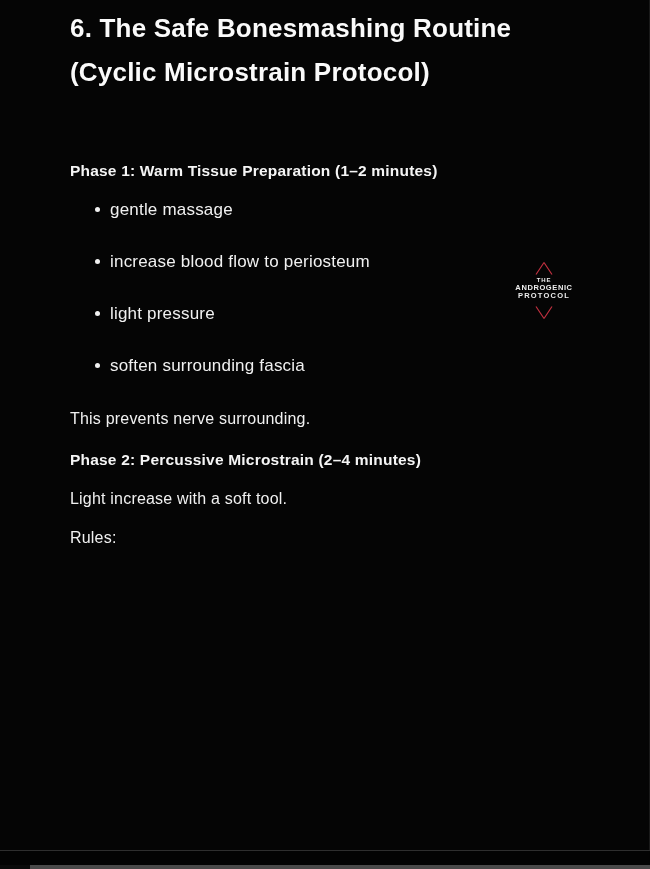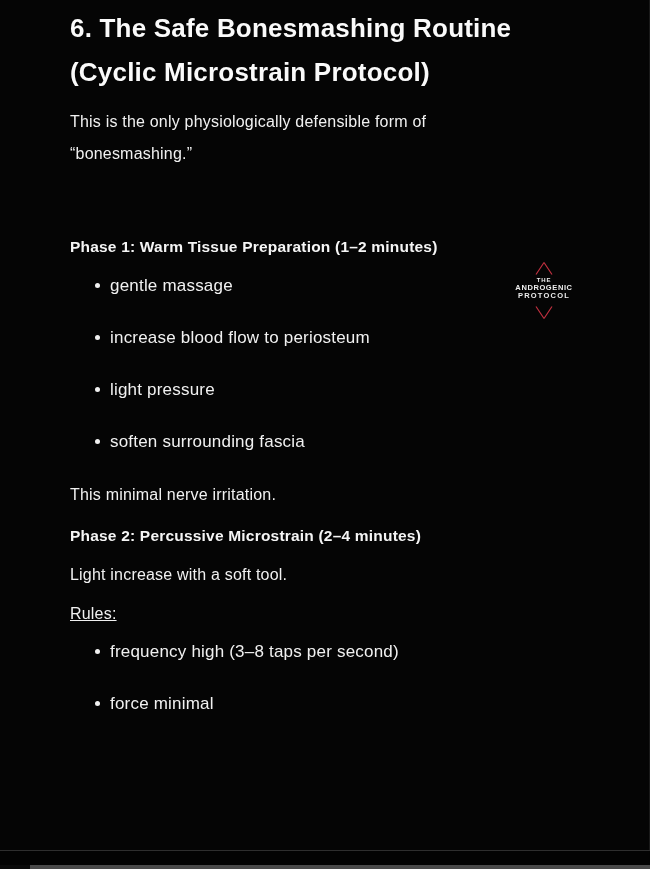--- a/index.html
+++ b/index.html
@@ -59,21 +59,21 @@
     left: 25px;
     top: 6px;
     width: 5px;
     height: 5px;
     border-radius: 50%;
     background: #f1f1f1;
   }
   p.note { margin-top: 12px; }
   h3.phase-2 { margin-top: 21px; }
   p.lead { margin-top: 19px; }
-  p.rules { margin-top: 19px; text-decoration: underline; }
+  p.rules { margin-top: 19px; }
   ul.second-list { margin-top: 19px; }
 
   
   .watermark {
     position: absolute;
     left: 513px;
     top: 261px;
     width: 62px;
     display: flex;
     flex-direction: column;
@@ -132,43 +132,38 @@
     background: #4a4a4a;
   }
 </style>
 </head>
 <body>
 
 <div class="content">
 
   <h1 class="page-title">6. The Safe Bonesmashing Routine (Cyclic Microstrain Protocol)</h1>
 
-  <p class="intro">This is the only physiologically defensible form of “bonesmashing.”</p>
 
   <h3 class="phase-heading phase-1">Phase 1: Warm Tissue Preparation (1–2 minutes)</h3>
 
   <ul class="bullet-list">
     <li>gentle massage</li>
     <li>increase blood flow to periosteum</li>
     <li>light pressure</li>
     <li>soften surrounding fascia</li>
   </ul>
 
-  <p class="note">This minimal nerve irritation.</p>
+  <p class="note">This prevents nerve surrounding.</p>
 
   <h3 class="phase-heading phase-2">Phase 2: Percussive Microstrain (2–4 minutes)</h3>
 
   <p class="lead">Light increase with a soft tool.</p>
 
   <p class="rules">Rules:</p>
 
-  <ul class="bullet-list second-list">
-    <li>frequency high (3–8 taps per second)</li>
-    <li>force minimal</li>
-  </ul>
 
 </div>
 
 <div class="watermark">
   <svg class="chevron" width="20" height="15" viewBox="0 0 20 15">
     <path d="M10 1.5 L18 13.5 M10 1.5 L2 13.5" fill="none" stroke="#c0303f" stroke-width="1.2"></path>
   </svg>
   <span class="wm-the">THE</span>
   <span class="wm-androgenic">ANDROGENIC</span>
   <span class="wm-protocol">PROTOCOL</span>

